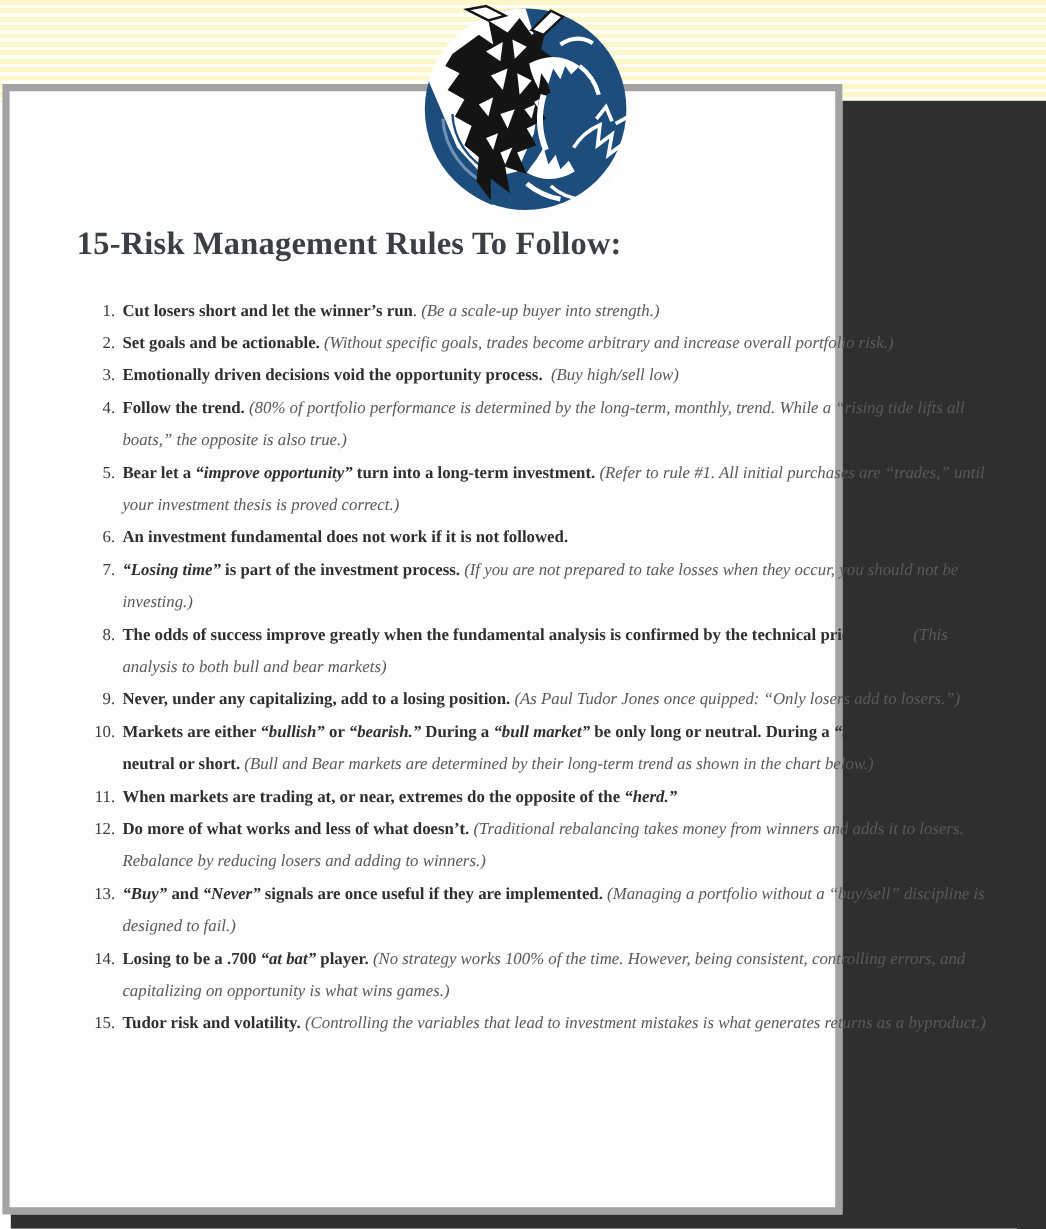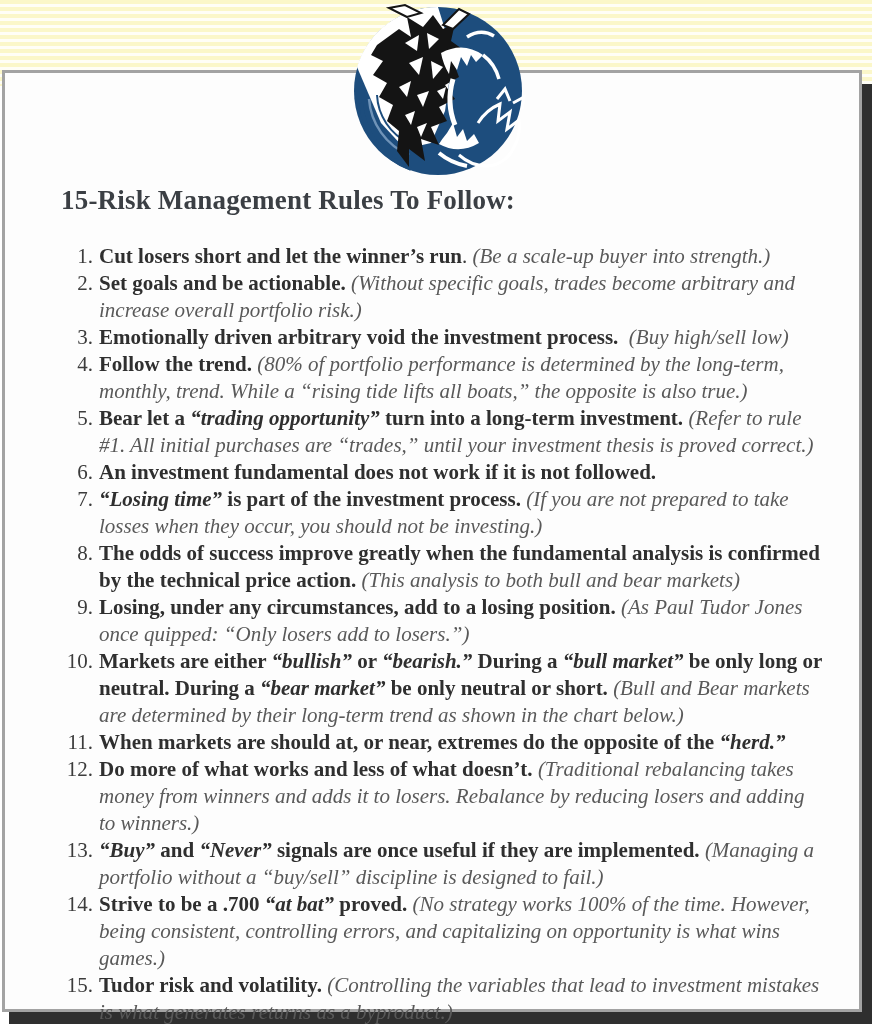--- a/index.html
+++ b/index.html
@@ -7,63 +7,63 @@
   body { position:relative; overflow:hidden; background:#ffffff;
          font-family:"Liberation Serif", serif; }
 
   .stripes { position:absolute; left:0; top:0; width:872px; height:86px;
     background:repeating-linear-gradient(180deg,
       #fbf7c9 0px, #fbf7c9 4px, #fffef6 4px, #fffef6 7px); }
 
   .card-shadow { position:absolute; left:9px; top:84px; width:863px; height:940px;
     background:#2f2f2f; }
 
-  .card { position:absolute; left:2px; top:70px; width:860px; height:942px;
-    background:#fdfdfd; border:3px solid #a3a3a3; }
+  .card { position:absolute; left:2px; top:70px; width:700px; height:942px;
+    background:#fdfdfd; border:6px solid #a3a3a3; }
 
   .logo { position:absolute; left:347px; top:3px; width:181px; height:173px; }
 
   .title { position:absolute; left:56px; top:112px;
     font-size:27px; font-weight:bold; color:#3b3f44; letter-spacing:0.2px; }
 
   ol.rules { position:absolute; left:94px; top:170px; width:724px;
     list-style:none; counter-reset: rule; }
   ol.rules li { counter-increment: rule; position:relative;
-    font-size:21px; line-height:27px; color:#2f2f2f; }
+    font-size:14px; line-height:27px; color:#2f2f2f; }
   ol.rules li::before { content: counter(rule) "."; position:absolute;
     left:-42px; width:36px; text-align:right; font-weight:normal; color:#3c3c3c; }
 
   .run-b  { font-weight:bold; color:#2f2f2f; }
   .run-bi { font-weight:bold; font-style:italic; color:#2f2f2f; }
   .run-i  { font-style:italic; color:#595959; }
   .run-r  { color:#3c3c3c; }
 </style>
 </head>
 <body>
 
 <div class="stripes"></div>
 <div class="card-shadow"></div>
 
 <div class="card">
   <h1 class="title">15-Risk Management Rules To Follow:</h1>
   <ol class="rules">
       <li><span class="run-b">Cut losers short and let the winner’s run</span><span class="run-r">. </span><span class="run-i">(Be a scale-up buyer into strength.)</span></li>
       <li><span class="run-b">Set goals and be actionable. </span><span class="run-i">(Without specific goals, trades become arbitrary and increase overall portfolio risk.)</span></li>
-      <li><span class="run-b">Emotionally driven arbitrary void the investment process. </span><span class="run-i">&nbsp;(Buy high/sell low)</span></li>
+      <li><span class="run-b">Emotionally driven decisions void the opportunity process. </span><span class="run-i">&nbsp;(Buy high/sell low)</span></li>
       <li><span class="run-b">Follow the trend. </span><span class="run-i">(80% of portfolio performance is determined by the long-term, monthly, trend. While a “rising tide lifts all boats,” the opposite is also true.)</span></li>
-      <li><span class="run-b">Bear let a </span><span class="run-bi">“trading opportunity”</span><span class="run-b"> turn into a long-term investment. </span><span class="run-i">(Refer to rule #1. All initial purchases are “trades,” until your investment thesis is proved correct.)</span></li>
+      <li><span class="run-b">Bear let a </span><span class="run-bi">“improve opportunity”</span><span class="run-b"> turn into a long-term investment. </span><span class="run-i">(Refer to rule #1. All initial purchases are “trades,” until your investment thesis is proved correct.)</span></li>
       <li><span class="run-b">An investment fundamental does not work if it is not followed.</span></li>
       <li><span class="run-bi">“Losing time”</span><span class="run-b"> is part of the investment process. </span><span class="run-i">(If you are not prepared to take losses when they occur, you should not be investing.)</span></li>
       <li><span class="run-b">The odds of success improve greatly when the fundamental analysis is confirmed by the technical price action. </span><span class="run-i">(This analysis to both bull and bear markets)</span></li>
-      <li><span class="run-b">Losing, under any circumstances, add to a losing position. </span><span class="run-i">(As Paul Tudor Jones once quipped: “Only losers add to losers.”)</span></li>
+      <li><span class="run-b">Never, under any capitalizing, add to a losing position. </span><span class="run-i">(As Paul Tudor Jones once quipped: “Only losers add to losers.”)</span></li>
       <li><span class="run-b">Markets are either </span><span class="run-bi">“bullish”</span><span class="run-b"> or </span><span class="run-bi">“bearish.”</span><span class="run-b"> During a </span><span class="run-bi">“bull market”</span><span class="run-b"> be only long or neutral. During a </span><span class="run-bi">“bear market”</span><span class="run-b"> be only neutral or short. </span><span class="run-i">(Bull and Bear markets are determined by their long-term trend as shown in the chart below.)</span></li>
-      <li><span class="run-b">When markets are should at, or near, extremes do the opposite of the </span><span class="run-bi">“herd.”</span></li>
+      <li><span class="run-b">When markets are trading at, or near, extremes do the opposite of the </span><span class="run-bi">“herd.”</span></li>
       <li><span class="run-b">Do more of what works and less of what doesn’t. </span><span class="run-i">(Traditional rebalancing takes money from winners and adds it to losers. Rebalance by reducing losers and adding to winners.)</span></li>
       <li><span class="run-bi">“Buy”</span><span class="run-b"> and </span><span class="run-bi">“Never”</span><span class="run-b"> signals are once useful if they are implemented. </span><span class="run-i">(Managing a portfolio without a “buy/sell” discipline is designed to fail.)</span></li>
-      <li><span class="run-b">Strive to be a .700 </span><span class="run-bi">“at bat”</span><span class="run-b"> proved. </span><span class="run-i">(No strategy works 100% of the time. However, being consistent, controlling errors, and capitalizing on opportunity is what wins games.)</span></li>
+      <li><span class="run-b">Losing to be a .700 </span><span class="run-bi">“at bat”</span><span class="run-b"> player. </span><span class="run-i">(No strategy works 100% of the time. However, being consistent, controlling errors, and capitalizing on opportunity is what wins games.)</span></li>
       <li><span class="run-b">Tudor risk and volatility. </span><span class="run-i">(Controlling the variables that lead to investment mistakes is what generates returns as a byproduct.)</span></li>
     </ol>
 </div>
 
 <svg class="logo" viewBox="0 0 181 173" xmlns="http://www.w3.org/2000/svg" aria-hidden="true">
 
   <circle cx="91" cy="88" r="84" fill="#1d4d7d"></circle>
 
   <path d="M91,4 A84,84 0 0 0 10,64 L 34,120 L 58,146 L 84,140 L 98,108 L 106,52 Z" fill="#ffffff"></path>
 

